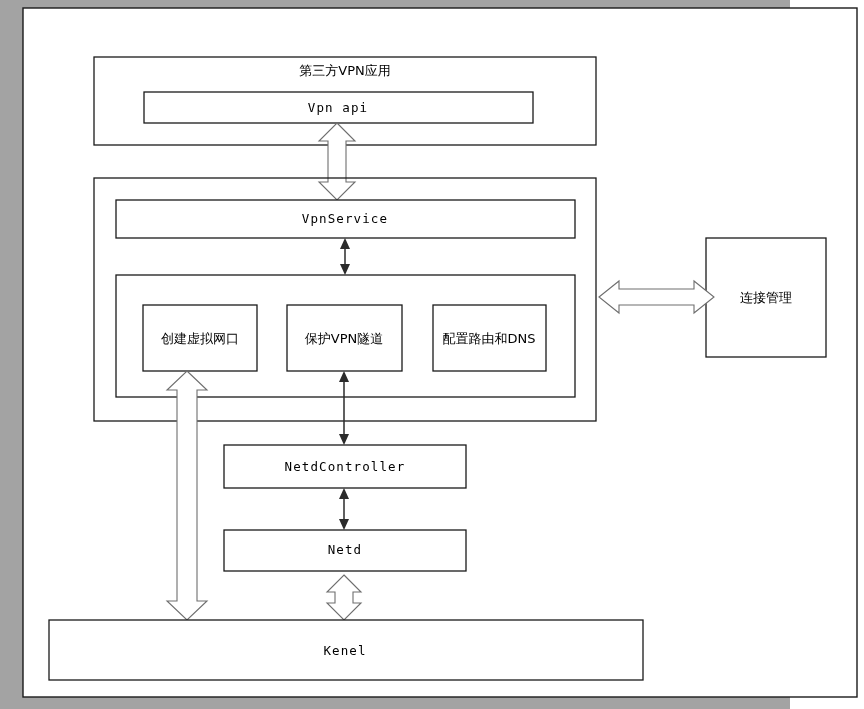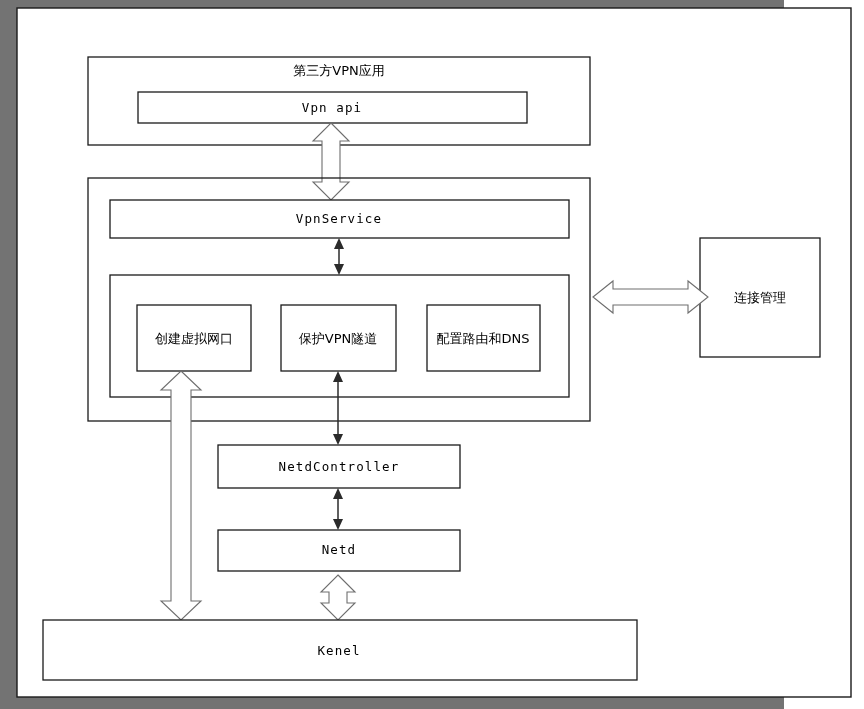--- a/index.html
+++ b/index.html
@@ -10,21 +10,22 @@
   body {
     width: 864px;
     height: 709px;
     font-family: "Liberation Sans", sans-serif;
     overflow: hidden;
   }
   #diagram-root {
     position: relative;
     width: 784px;
     height: 709px;
-    background: #737373;
+    background: #a3a3a3;
+    padding-left: 6px;
   }
   svg.diagram {
     display: block;
     width: 864px;
     height: 709px;
   }
   .frame-rect {
     fill: #ffffff;
     stroke: #1a1a1a;
     stroke-width: 1.4;

